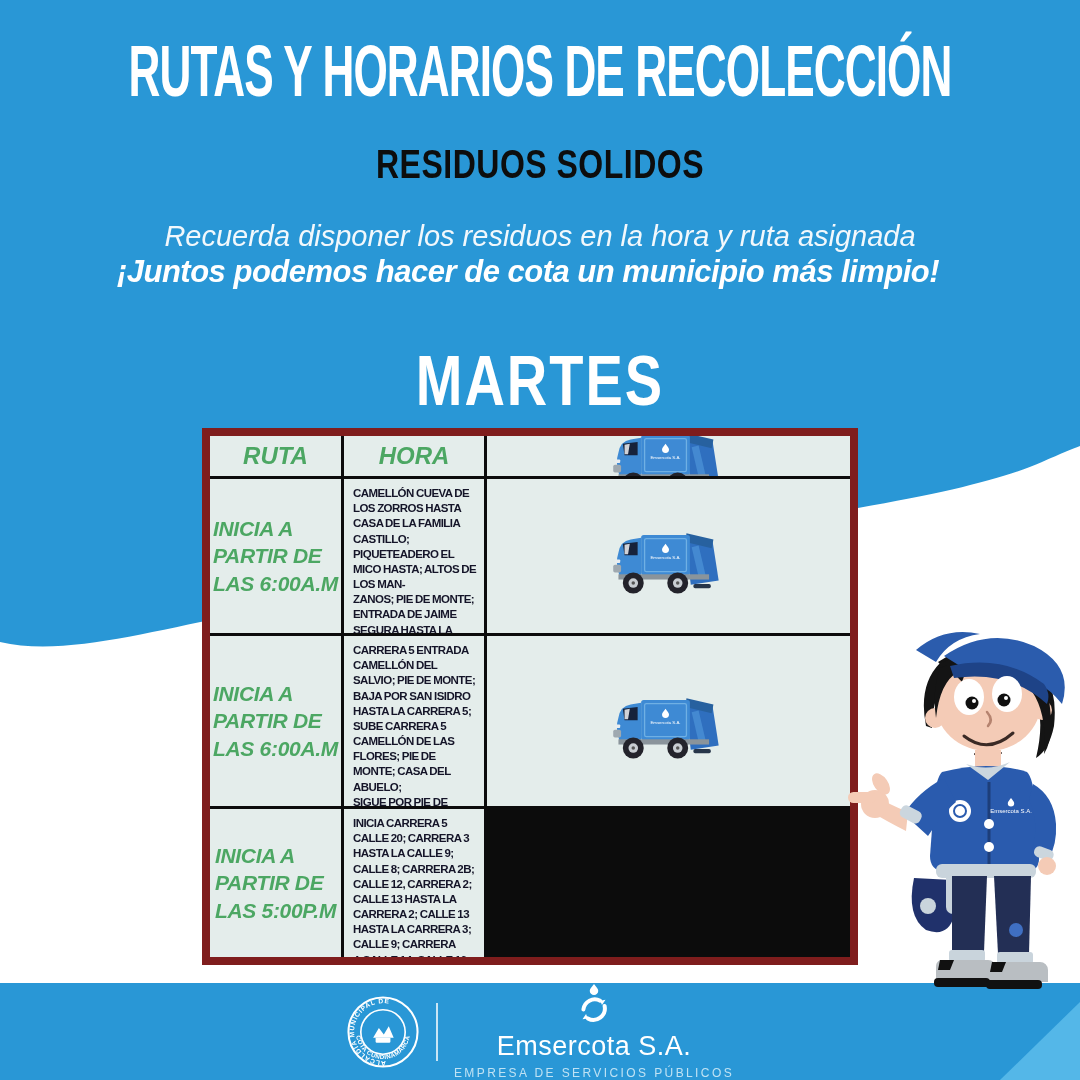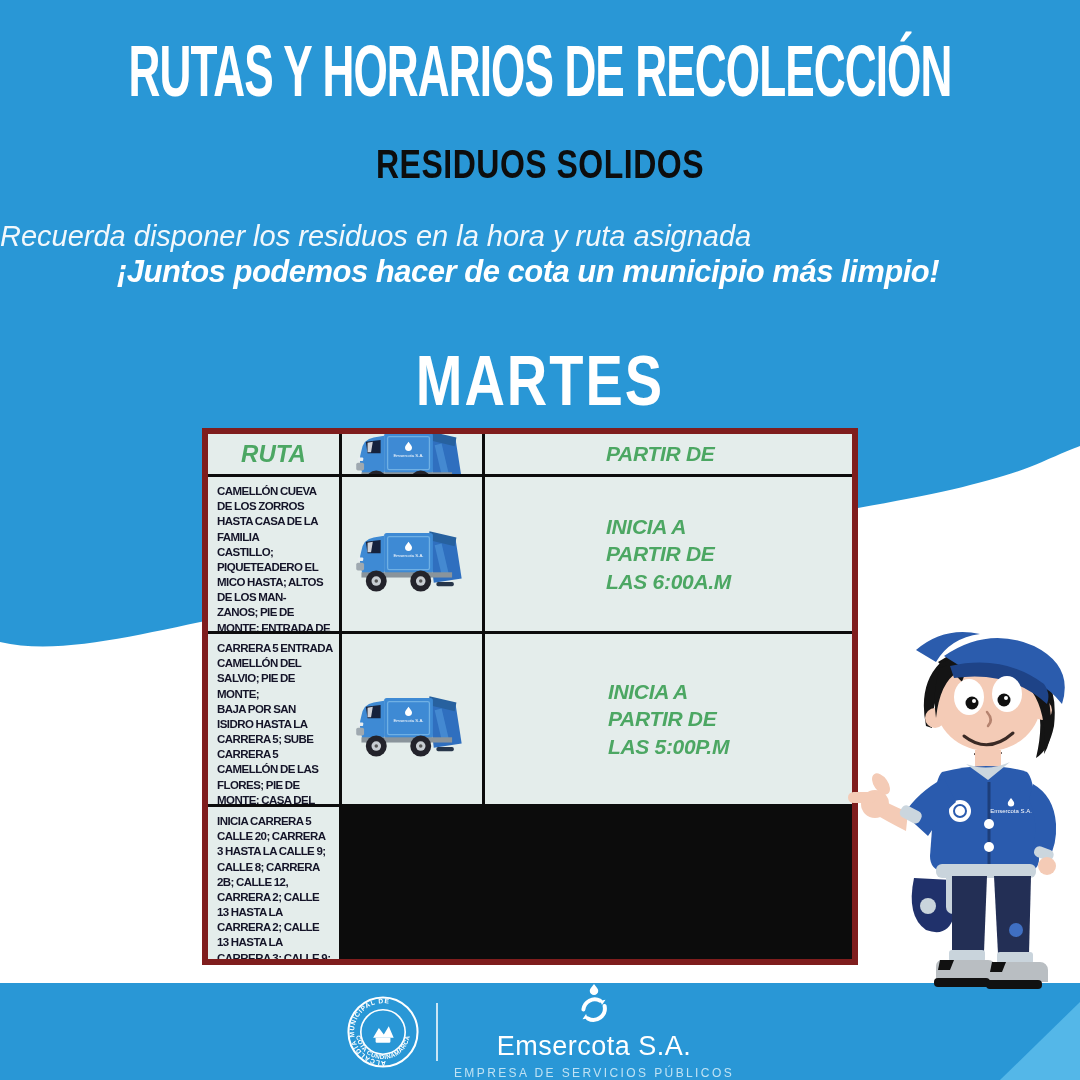--- a/index.html
+++ b/index.html
@@ -5,30 +5,30 @@
   html,body{margin:0;padding:0;}
   body{font-family:"Liberation Sans",sans-serif;}
   .page{position:relative;width:1080px;height:1080px;overflow:hidden;background:#a21caf;}
   .bg-svg{position:absolute;left:0;top:0;z-index:0;}
   .layer{position:absolute;z-index:2;}
 
   .title{left:0;top:30px;width:1080px;text-align:center;color:#fff;font-weight:bold;
          font-size:48px;letter-spacing:-1px;transform:scale(0.92,1.5);transform-origin:50% 0;}
   .subtitle{left:0;top:142px;width:1080px;text-align:center;color:#0d0d0d;font-weight:bold;
          font-size:32px;letter-spacing:0.5px;transform:scale(1,1.25);transform-origin:50% 0;}
-  .reminder{left:0;top:220px;width:1080px;color:#f2f8fc;font-style:italic;
+  .reminder{left:0;top:220px;width:1080px;text-align:center;color:#f2f8fc;font-style:italic;
          font-size:29px;}
   .slogan{left:0;top:254px;width:1056px;text-align:center;color:#fff;font-style:italic;
          font-weight:bold;font-size:31px;letter-spacing:-0.5px;}
   .day{left:0;top:340px;width:1080px;text-align:center;color:#fff;font-weight:bold;
          font-size:56px;letter-spacing:2px;transform:scale(1,1.25);transform-origin:50% 0;}
 
   .sched{left:202px;top:428px;width:656px;height:537px;display:grid;
          grid-template-columns:131px 140px 1fr;grid-template-rows:40px 154px 170px 1fr;
-         border:6px solid #7f1d1d;box-sizing:border-box;background:#0c0c0c;grid-gap:3px;}
+         border:8px solid #7f1d1d;box-sizing:border-box;background:#0c0c0c;grid-gap:3px;}
   .cell{background:#E4EDEB;display:flex;align-items:center;justify-content:center;overflow:hidden;}
   .hcell{font-size:24px;font-weight:bold;font-style:italic;color:#4CA763;letter-spacing:0;}
   .hora{font-size:21px;font-weight:bold;font-style:italic;color:#4CA763;text-align:left;
         white-space:pre-line;line-height:1.3;letter-spacing:-0.3px;}
   .sector{align-items:flex-start;justify-content:flex-start;padding:7px 6px 0 9px;
         font-size:11.5px;font-weight:bold;color:#141428;line-height:1.32;
         letter-spacing:-0.55px;word-spacing:-0.5px;white-space:pre-line;}
 
   .mascot{left:848px;top:598px;}
   .footer{left:0;top:983px;width:1080px;height:97px;display:flex;align-items:center;justify-content:center;}
@@ -52,20 +52,21 @@
   </svg>
 
   <div class="layer title">RUTAS Y HORARIOS DE RECOLECCIÓN</div>
   <div class="layer subtitle">RESIDUOS SOLIDOS</div>
   <div class="layer reminder">Recuerda disponer los residuos en la hora y ruta asignada</div>
   <div class="layer slogan">¡Juntos podemos hacer de cota un municipio más limpio!</div>
   <div class="layer day">MARTES</div>
 
   <div class="layer sched">
     <div class="cell hcell">RUTA</div>
+    <div class="cell hcell">HORA</div>
 
     <div class="cell">
       <svg width="122" height="88" viewBox="0 0 140 100">
         <path d="M88,28 L120,33 L127,78 L95,83 Z" fill="#2F6FBF"></path>
         <path d="M90,24 L121,31 L119,41 L89,34 Z" fill="#27619F"></path>
         <path d="M96,40 L104,38 L112,72 L104,74 Z" fill="#4D94D8" opacity="0.7"></path>
         <rect x="38" y="26" width="56" height="46" rx="3" fill="#3E8AD4"></rect>
         <rect x="42" y="30" width="48" height="38" rx="2" fill="none" stroke="#6FB0E4" stroke-width="1.5"></rect>
         <path d="M66,36 c2,3 4,4.5 4,6.5 a4,4 0 1 1 -8,0 c0,-2 2,-3.5 4,-6.5 Z" fill="#ffffff"></path>
         <text x="66" y="53" font-size="5" fill="#ffffff" text-anchor="middle">Emsercota S.A.</text>

